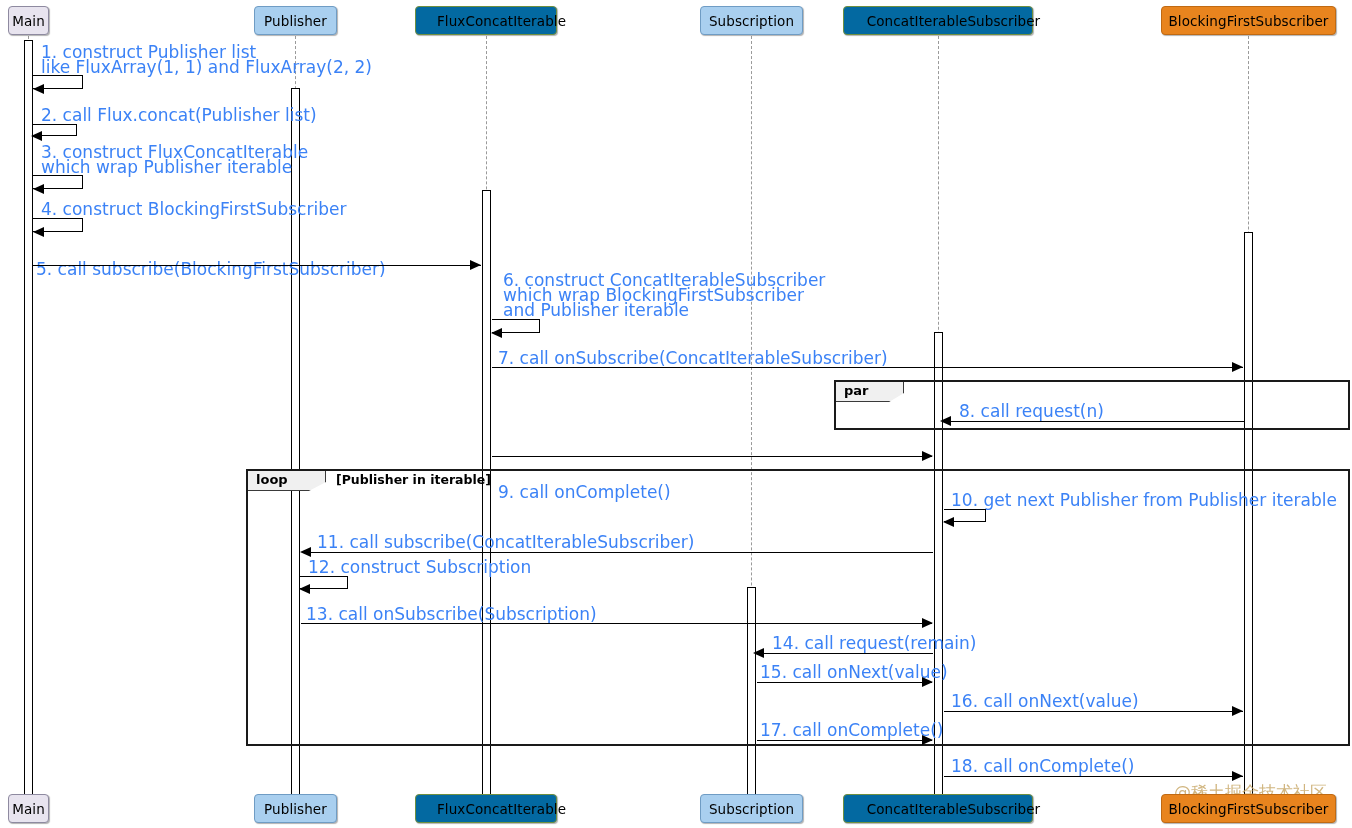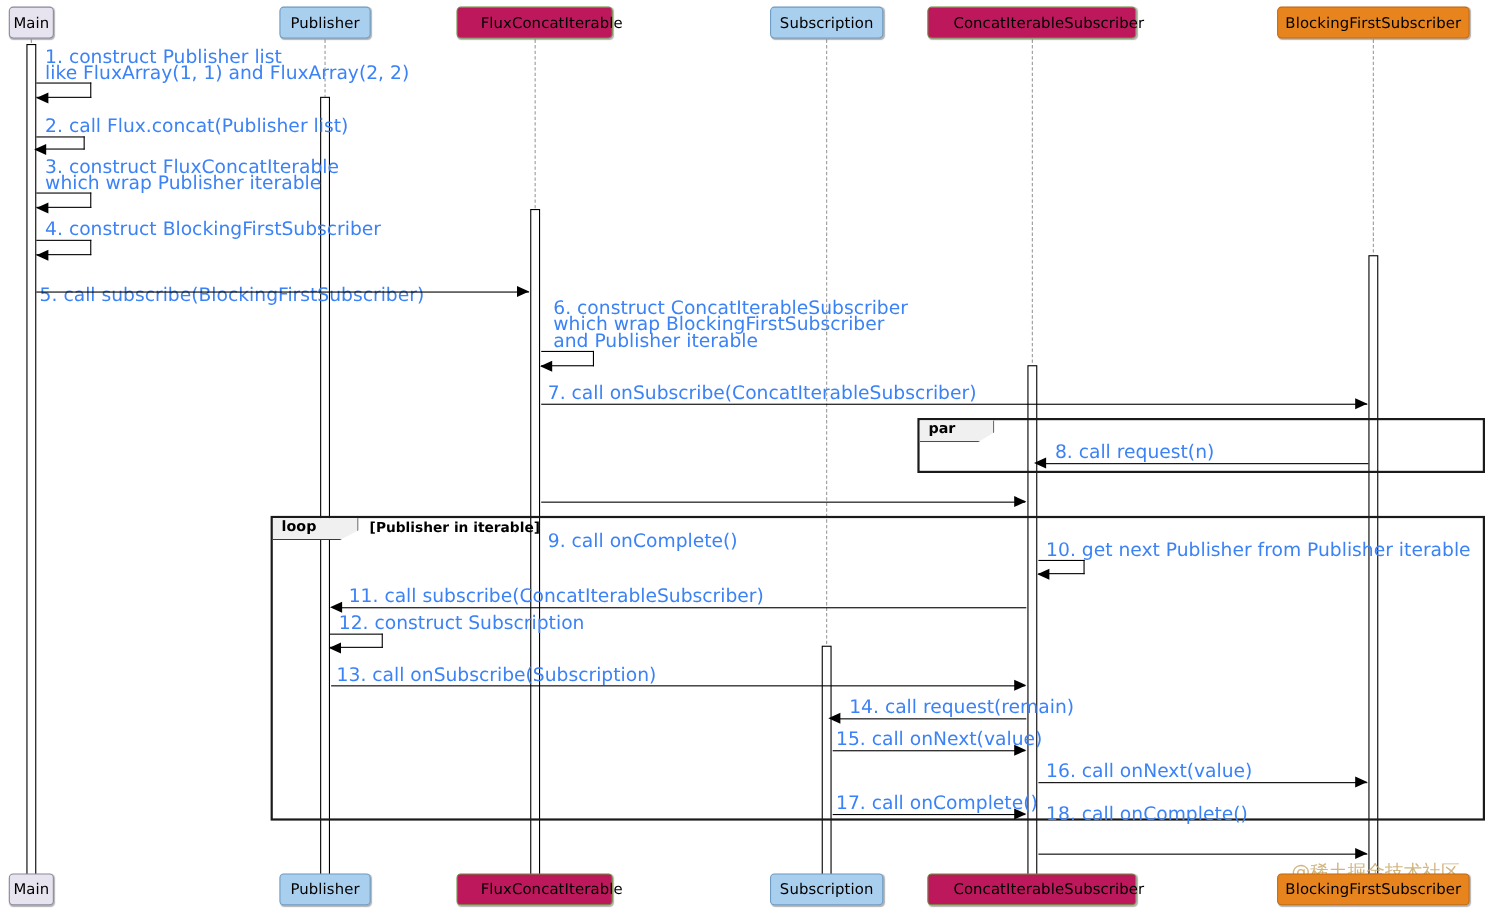--- a/index.html
+++ b/index.html
@@ -5,21 +5,21 @@
   html,body{margin:0;padding:0;background:#ffffff;}
   body{font-family:"DejaVu Sans","Liberation Sans",sans-serif;}
   #canvas{position:relative;width:1352px;height:828px;overflow:hidden;background:#fff;}
 
   
   .pbox{position:absolute;box-sizing:border-box;border:1px solid #6b6b6b;border-radius:4px;
         display:flex;align-items:center;justify-content:center;font-size:13.5px;color:#000;
         white-space:nowrap;box-shadow:1px 1px 1px rgba(0,0,0,.30);letter-spacing:.1px;}
   .pbox.grey{background:#e8e4ef;border-color:#8e8aa0;}
   .pbox.blue{background:#a9cfef;border-color:#6f9cc4;}
-  .pbox.green{background:#be185d;border-color:#6f8f40;padding-left:31px;}
+  .pbox.green{background:#0369a1;border-color:#6f8f40;padding-left:31px;}
   .pbox.orange{background:#e8841e;border-color:#c06a13;}
 
   
   .lifeline{position:absolute;width:0;border-left:1px dashed #9a9a9a;}
   
   .act{position:absolute;box-sizing:border-box;width:9px;background:#ffffff;border:1px solid #000;}
 
   
   .msg{position:absolute;height:0;border-top:1px solid #000;}
   .arrowR{position:absolute;width:0;height:0;border-top:5px solid transparent;
@@ -190,21 +190,21 @@
   </div>
   <div class="msg" style="left:944px;top:711px;width:299px;"></div>
   <div class="arrowR" style="left:1232px;top:706px;"></div>
 
   <div class="lbl" style="left:760px;top:723px;">
     <div>17. call onComplete()</div>
   </div>
   <div class="msg" style="left:757px;top:740px;width:175px;"></div>
   <div class="arrowR" style="left:922px;top:735px;"></div>
 
-  <div class="lbl" style="left:951px;top:733px;">
+  <div class="lbl" style="left:951px;top:759px;">
     <div>18. call onComplete()</div>
   </div>
   <div class="msg" style="left:944px;top:776px;width:299px;"></div>
   <div class="arrowR" style="left:1232px;top:771px;"></div>
 
   <div class="watermark" style="left:1174px;top:781px;">@稀土掘金技术社区</div>
 
   <div class="pbox grey" style="left:8px;top:794px;width:41px;height:29px;">
     <span>Main</span>
   </div>

